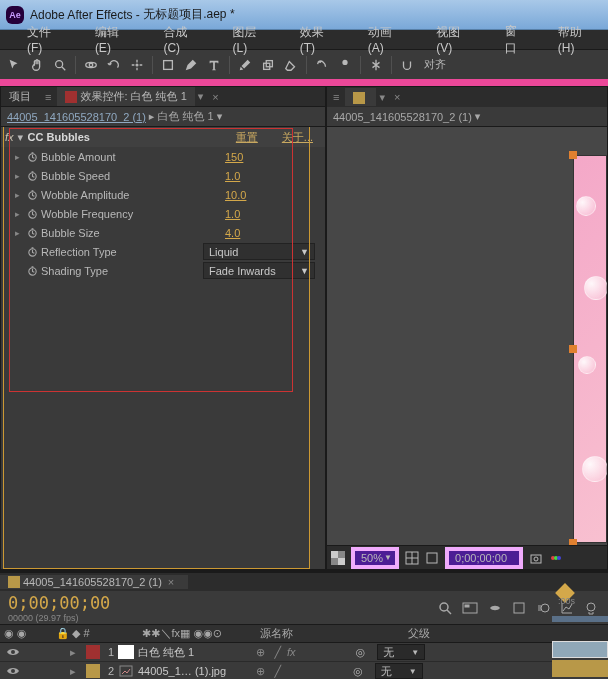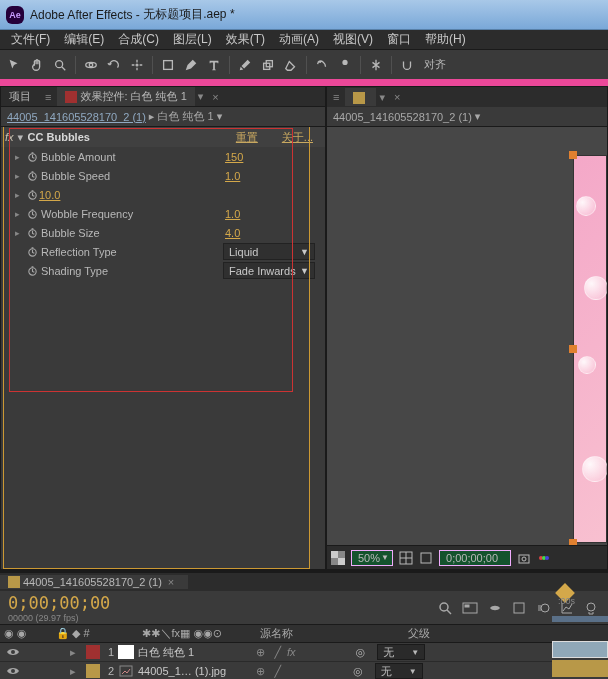--- a/index.html
+++ b/index.html
@@ -3,21 +3,21 @@
 <meta charset="utf-8">
 <style>
 * { margin: 0; padding: 0; box-sizing: border-box; font-family: "Microsoft YaHei", Arial, sans-serif; -webkit-font-smoothing: antialiased; }
 body { background: #2a2a2a; width: 608px; height: 679px; overflow: hidden; color: #b8b8b8; font-size: 11px; }
 
 .titlebar { height: 30px; background: linear-gradient(#a8c8e8, #7aa8d8); display: flex; align-items: center; padding: 0 6px; border-bottom: 1px solid #5880a8; }
 .ae-icon { width: 18px; height: 18px; background: #25003a; color: #c99cff; font-weight: bold; font-size: 9px; display: flex; align-items: center; justify-content: center; border-radius: 6px; margin-right: 6px; }
 .title-text { color: #1a1a1a; font-size: 12px; }
 
 .menubar { height: 20px; background: #2c2c2c; display: flex; align-items: center; padding: 0 4px; border-bottom: 1px solid #1a1a1a; }
-.menu-item { padding: 0 7px; color: #c8c8c8; font-size: 12px; cursor: default; }
+.menu-item { padding: 0 7px; color: #c8c8c8; font-size: 12px; cursor: default; margin-left: 16px; }
 
 .toolbar { height: 36px; background: #3a3a3a; display: flex; align-items: center; padding: 0 4px; gap: 3px; border-bottom: 7px solid #ec4899; }
 .tool-btn { width: 20px; height: 20px; display: flex; align-items: center; justify-content: center; color: #b8b8b8; cursor: default; }
 .tool-btn svg { width: 14px; height: 14px; }
 .tool-sep { width: 1px; height: 18px; background: #505050; margin: 0 2px; }
 .align-label { color: #b8b8b8; padding: 0 4px; }
 
 .panels-row { display: flex; height: 484px; }
 
 .left-panel { width: 326px; border: 1px solid #1a1a1a; display: flex; flex-direction: column; }
@@ -42,33 +42,33 @@
 .eff-name { color: #d8d8d8; font-weight: bold; flex: 0 0 auto; }
 .eff-reset { color: #c8a860; text-decoration: underline; margin-left: auto; margin-right: 24px; cursor: default; }
 .eff-about { color: #c8a860; text-decoration: underline; margin-right: 8px; cursor: default; }
 
 .prop-row { display: flex; align-items: center; height: 19px; padding-left: 14px; }
 .prop-arrow { width: 10px; color: #888; font-size: 9px; cursor: default; }
 .stopwatch { width: 14px; height: 14px; display: flex; align-items: center; justify-content: center; color: #a8a8a8; cursor: default; }
 .stopwatch svg { width: 11px; height: 11px; }
 .prop-label { color: #b8b8b8; flex: 1; padding-left: 2px; }
 .prop-value { color: #d4a84a; text-decoration: underline; cursor: default; width: 100px; text-align: left; }
-.prop-dropdown { width: 92px; height: 17px; background: #303030; border: 1px solid #222; display: flex; align-items: center; padding: 0 5px; color: #c8c8c8; margin-right: 10px; cursor: default; }
+.prop-dropdown { width: 112px; height: 17px; background: #303030; border: 1px solid #222; display: flex; align-items: center; padding: 0 5px; color: #c8c8c8; margin-right: 10px; cursor: default; }
 .prop-dropdown .dd-arrow { margin-left: auto; font-size: 9px; }
 
 .right-panel { flex: 1; border: 1px solid #1a1a1a; display: flex; flex-direction: column; }
 .comp-tabs { height: 20px; background: #2c2c2c; display: flex; align-items: center; }
 .comp-path { height: 20px; background: #3a3a3a; display: flex; align-items: center; padding: 0 6px; color: #a8a8a8; border-bottom: 1px solid #1a1a1a; }
 .viewer { flex: 1; background: #474747; position: relative; overflow: hidden; }
 .canvas { position: absolute; right: 0; top: 28px; width: 34px; height: 388px; background: linear-gradient(135deg, #f4a8c8, #f8c0d0); border: 1px solid #333; }
 .bubble { position: absolute; border-radius: 50%; background: radial-gradient(circle at 30% 30%, rgba(255,255,255,.9), rgba(255,200,220,.3)); border: 1px solid rgba(255,255,255,.4); }
 .handle { position: absolute; width: 8px; height: 8px; background: #e08030; }
 .viewer-tools { height: 24px; background: #2c2c2c; display: flex; align-items: center; padding: 0 4px; gap: 6px; border-top: 1px solid #1a1a1a; }
 .vt-item { color: #b8b8b8; display: flex; align-items: center; gap: 3px; cursor: default; }
-.vt-dd { background: #14532d; border: 1px solid #f0abfc; padding: 1px 12px 1px 6px; position: relative; }
+.vt-dd { background: #4c1d95; border: 4px solid #f0abfc; padding: 1px 12px 1px 6px; position: relative; }
 
 .timeline-panel { height: 119px; border-top: 3px solid #1a1a1a; background: #2c2c2c; }
 .tl-tabs { height: 18px; display: flex; align-items: center; }
 .tl-tab { padding: 1px 8px; background: #3a3a3a; color: #b8b8b8; font-size: 11px; display: flex; align-items: center; }
 .tl-header { height: 34px; background: #3a3a3a; display: flex; align-items: center; border-bottom: 1px solid #1a1a1a; }
 .timecode-box { padding: 0 8px; }
 .timecode { color: #d4a84a; font-size: 17px; font-family: monospace; }
 .timecode-sub { color: #888; font-size: 9px; }
 .tl-icons { display: flex; gap: 10px; margin-left: auto; margin-right: 10px; align-items: center; }
 .tl-icon { color: #a8a8a8; cursor: default; display: flex; }
@@ -250,20 +250,21 @@
         <span class="prop-value">1.0</span>
       </div>
       <div class="prop-row">
         <span class="prop-arrow">▸</span>
         <span class="stopwatch">
             <svg viewBox="0 0 12 12" fill="none" stroke="currentColor" stroke-width="1.2">
               <circle cx="6" cy="7" r="4"></circle>
               <path d="M6 4v3l2 1M5 2h2"></path>
             </svg>
           </span>
+        <span class="prop-label">Wobble Amplitude</span>
         <span class="prop-value">10.0</span>
       </div>
       <div class="prop-row">
         <span class="prop-arrow">▸</span>
         <span class="stopwatch">
             <svg viewBox="0 0 12 12" fill="none" stroke="currentColor" stroke-width="1.2">
               <circle cx="6" cy="7" r="4"></circle>
               <path d="M6 4v3l2 1M5 2h2"></path>
             </svg>
           </span>

